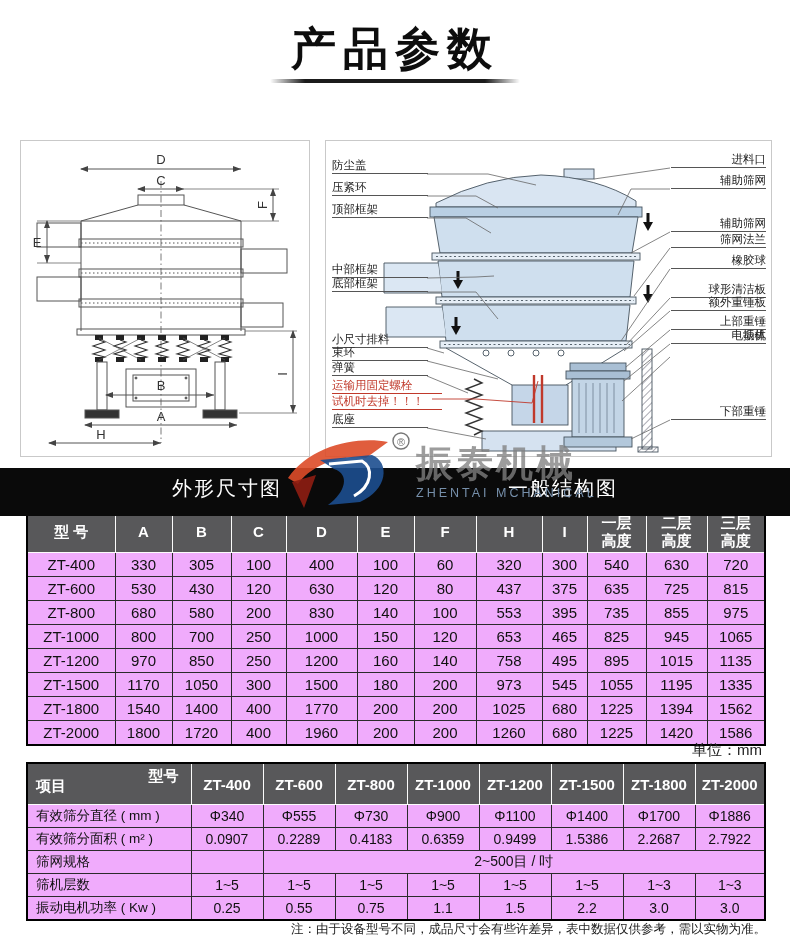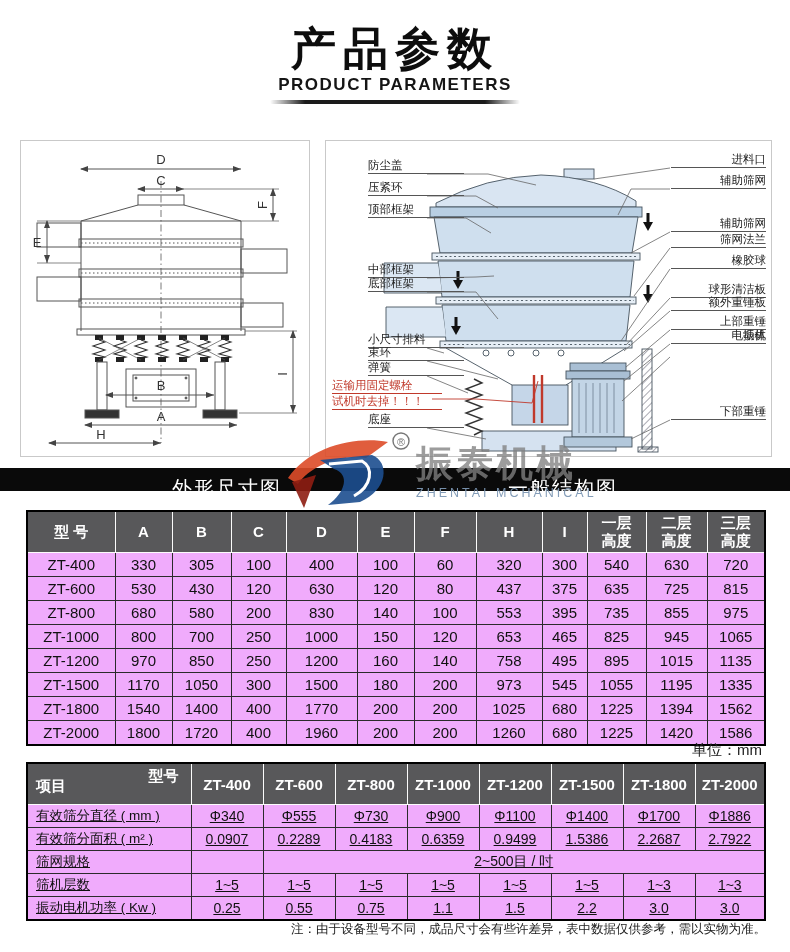--- a/index.html
+++ b/index.html
@@ -16,28 +16,28 @@
 
   
   .panel{position:absolute;background:#fff;border:1px solid #c9c9c9;}
   .panel-left{left:20px;top:140px;width:288px;height:315px;}
   .panel-right{left:325px;top:140px;width:445px;height:315px;}
   .panel svg{display:block;}
   .dl{font-family:"Liberation Sans","DejaVu Sans",sans-serif;font-size:13px;fill:#333;text-anchor:middle;}
 
   
   .s-label{position:absolute;font-size:11.5px;color:#222;border-bottom:1px solid #555;
-           padding-bottom:1px;white-space:nowrap;line-height:13px;margin-left:36px;}
+           padding-bottom:1px;white-space:nowrap;line-height:13px;}
   .s-left{left:6px;width:96px;text-align:left;}
   .s-right{right:5px;width:95px;text-align:right;}
   .s-red{position:absolute;left:6px;width:110px;color:#c0392b;font-weight:normal;font-size:11.5px;line-height:13px;}
   .s-red div{border-bottom:1px solid #c0392b;padding-bottom:1px;margin-bottom:1px;white-space:nowrap;}
 
   
-  .black-bar{position:absolute;left:0;top:468px;width:790px;height:23px;background:#0a0a0a;z-index:1;}
+  .black-bar{position:absolute;left:0;top:468px;width:790px;height:48px;background:#0a0a0a;z-index:1;}
   .caption{position:absolute;top:7px;color:#fff;font-size:20px;letter-spacing:2px;font-weight:500;}
   .caption-left{left:172px;}
   .caption-right{left:508px;}
 
   
   .watermark{position:absolute;left:282px;top:428px;width:340px;height:88px;z-index:2;display:flex;}
   .wm-text{margin-left:4px;margin-top:16px;}
   .wm-cn{font-size:37px;font-weight:bold;letter-spacing:3px;color:rgba(128,128,128,0.78);line-height:40px;}
   .wm-en{font-size:12.5px;letter-spacing:3px;color:rgba(124,151,179,0.95);margin-top:2px;}
 
@@ -45,37 +45,36 @@
   table{border-collapse:collapse;table-layout:fixed;position:absolute;background:#f0abfc;}
   .t1{left:26px;top:510px;width:738px;border:2px solid #000;}
   .t1 th{background:#58585a;color:#fff;font-size:15px;font-weight:bold;height:40px;
          border:1px solid #fbfbfb;white-space:pre-line;line-height:1.2;text-align:center;padding:0;}
   .t1 td{border:1px solid #2b2b2b;height:23px;text-align:center;font-size:15px;padding:0;color:#111;}
   .unit-note{position:absolute;top:741px;right:28px;font-size:15px;color:#222;}
 
   .t2{left:26px;top:762px;width:738px;border:2px solid #000;}
   .t2 th{background:#58585a;color:#fff;font-size:15px;font-weight:bold;height:40px;
          border:1px solid #fbfbfb;text-align:center;padding:0;}
-  .t2 td{border:1px solid #2b2b2b;height:22px;text-align:center;font-size:14px;padding:0;color:#111;text-decoration:underline;}
+  .t2 td{border:1px solid #2b2b2b;height:22px;text-align:center;font-size:14px;padding:0;color:#111;}
   .t2 td.rowlabel{text-align:left;padding-left:8px;font-size:13.5px;}
   .corner{position:relative;
      background:linear-gradient(to bottom right,#58585a calc(50% - 1px),#ffffff calc(50% - 1px),#ffffff calc(50% + 1px),#58585a calc(50% + 1px));}
   .corner .c-top{position:absolute;top:3px;right:12px;font-size:15px;}
   .corner .c-bottom{position:absolute;bottom:8px;left:8px;font-size:15px;}
 
   .bottom-note{position:absolute;top:921px;right:24px;font-size:12.5px;color:#1a1a1a;}
 </style>
 </head>
 <body>
 
 <div class="page">
 
   <div class="title-block">
     <div class="title-cn">产品参数</div>
-    <div class="title-en">PRODUCT PARAMETERS</div>
     <div class="title-shadow"></div>
   </div>
 
   <div class="panel panel-left">
     <svg width="288" height="315" viewBox="0 0 288 315">
       <defs>
         <marker id="ma" markerWidth="9" markerHeight="8" refX="8" refY="4" orient="auto">
             <path d="M0,1 L8,4 L0,7 Z" fill="#444"></path>
           </marker>
         <marker id="mb" markerWidth="9" markerHeight="8" refX="1" refY="4" orient="auto">

